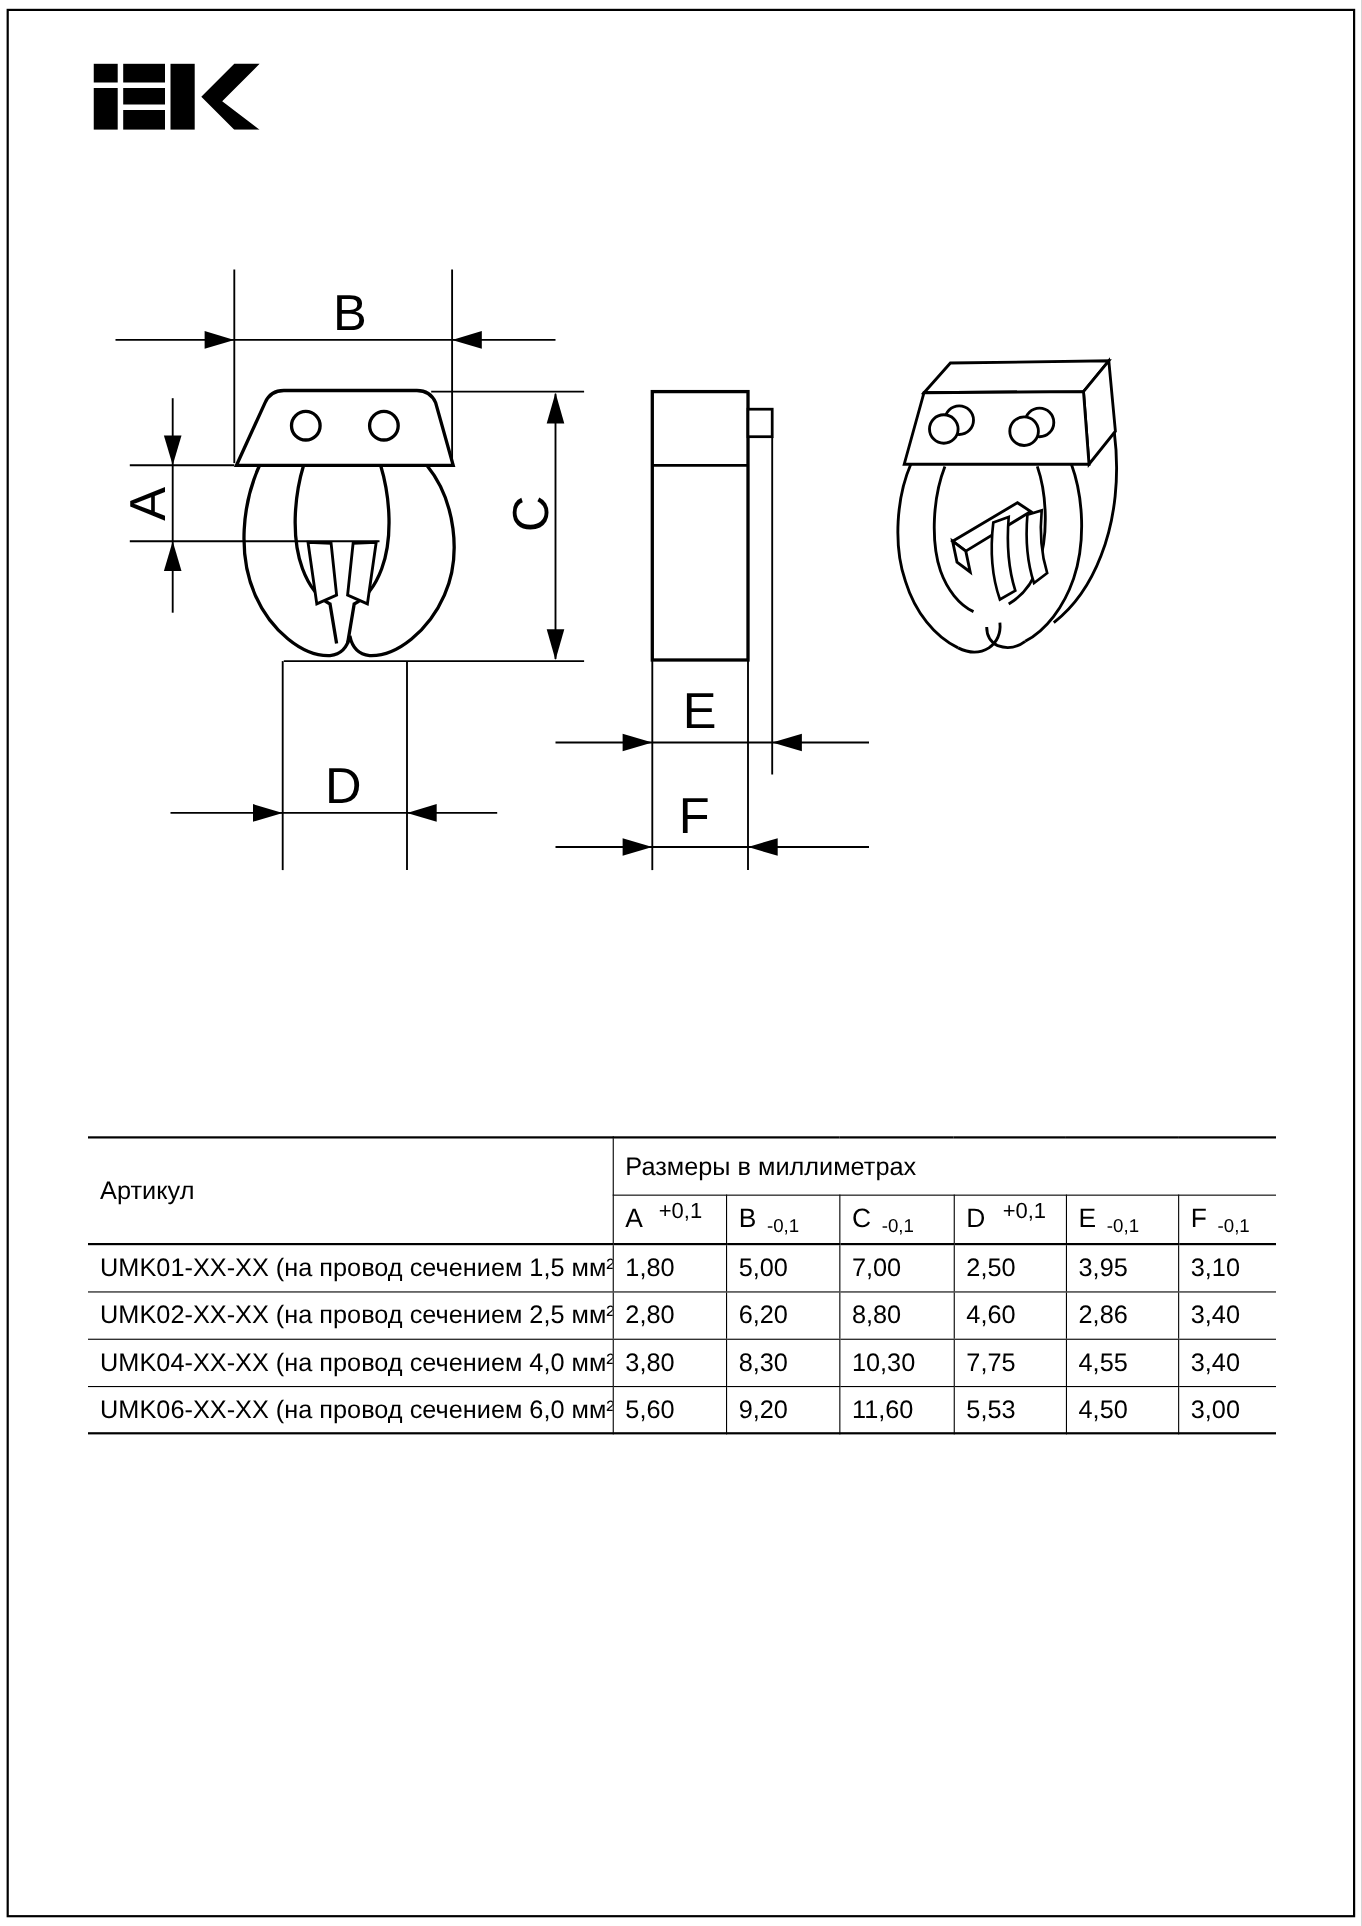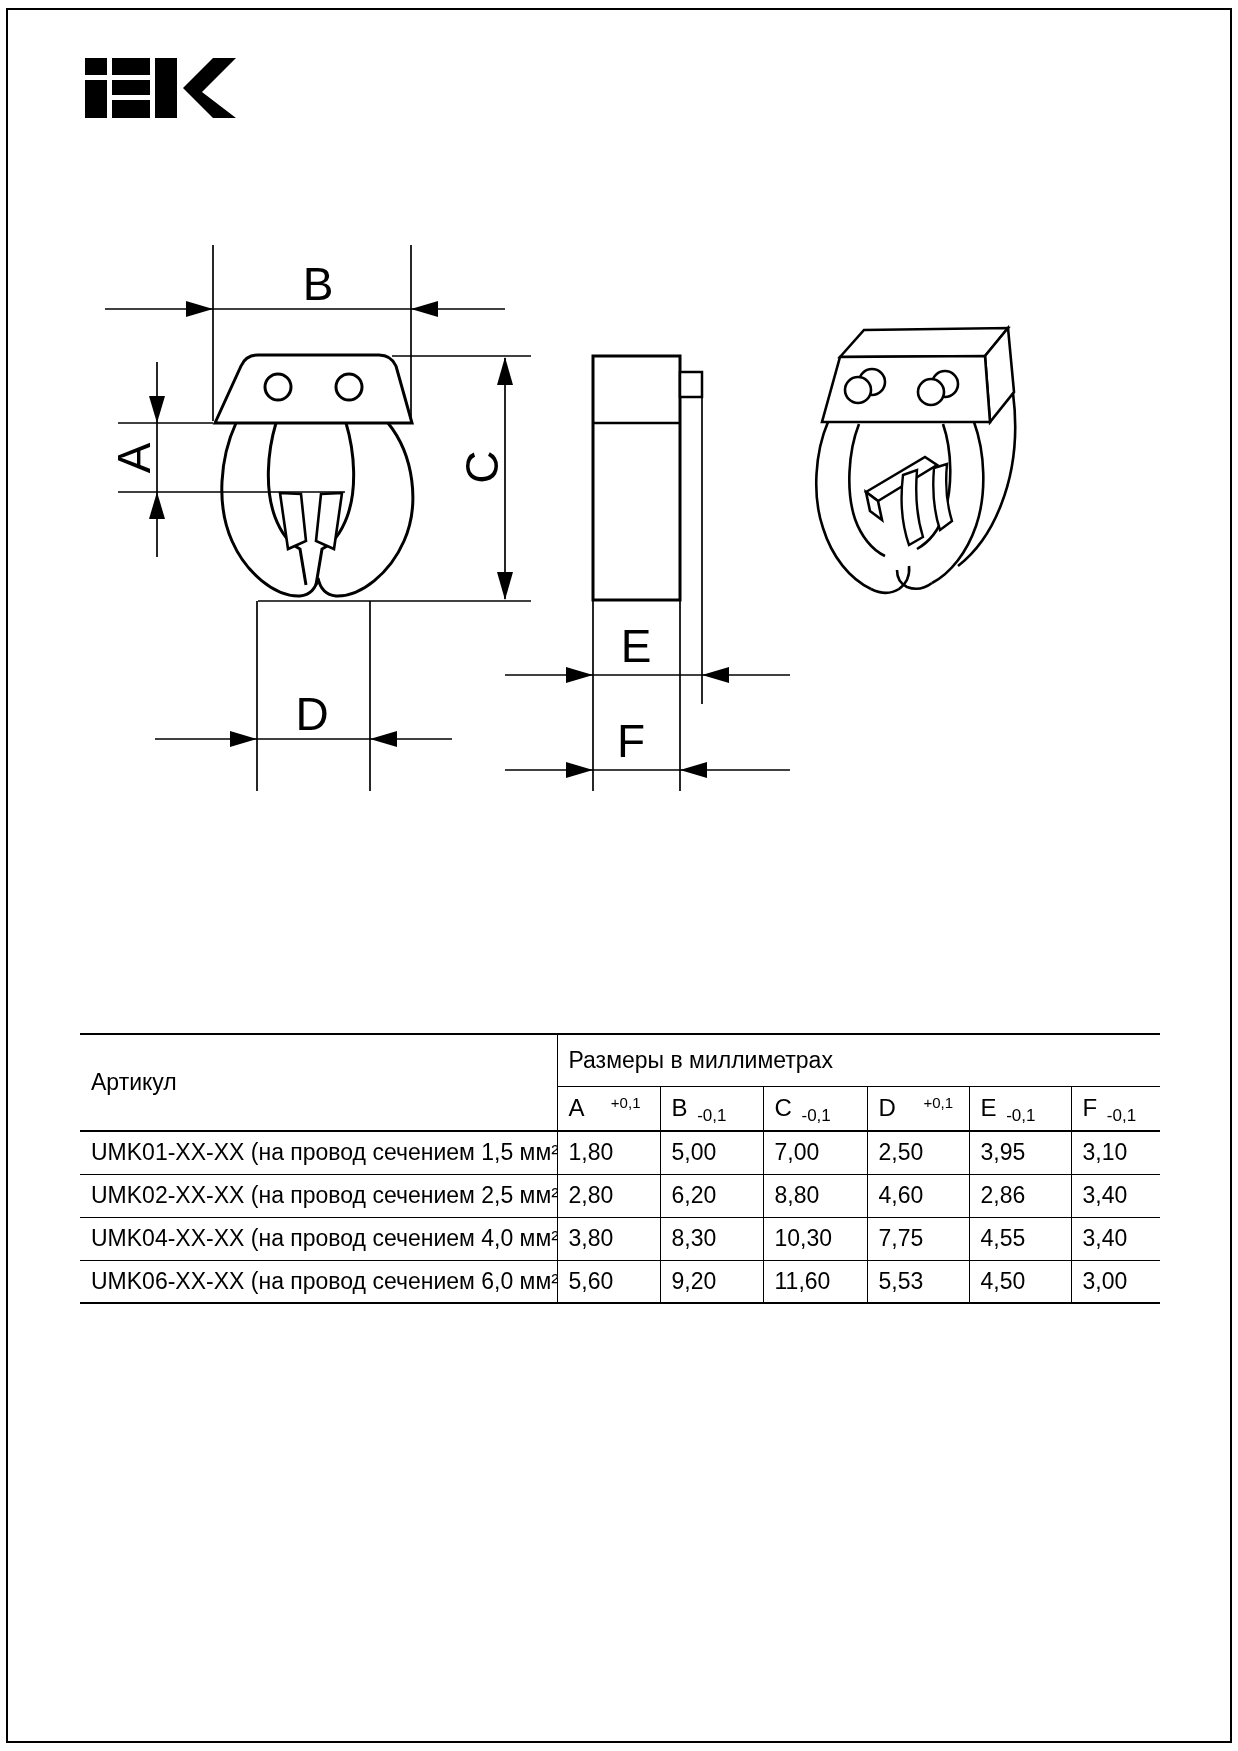--- a/index.html
+++ b/index.html
@@ -15,21 +15,21 @@
   table.dims th,table.dims td{font-weight:normal;text-align:left;padding:0 0 0 11px;
              vertical-align:middle;font-size:23px;overflow:hidden;white-space:nowrap;}
   table.dims .vl{border-left:1.2px solid #000;}
   tr.hrow1{height:52px;} tr.hrow2{height:45px;} tr.drow{height:43px;}
   th.article-head{vertical-align:top;padding-top:14px;padding-left:8px;font-weight:bold;
                   border-bottom:2.5px solid #000;}
   th.group-head{font-weight:bold;border-bottom:1.2px solid #000;}
   tr.hrow2 th{border-bottom:2.5px solid #000;font-size:24px;}
   tr.drow td{border-bottom:1.3px solid #000;}
   td.article{padding-left:8px;font-size:22px;}
-  .tol-sup{font-size:15px;position:relative;top:-8px;margin-left:21px;}
+  .tol-sup{font-size:20px;position:relative;top:-8px;margin-left:9px;}
   .tol-sub{font-size:17px;position:relative;top:5px;margin-left:3px;}
   .dimlabel{font-size:46px;fill:#000;}
 </style>
 </head>
 <body>
 
 <div class="page">
   <div class="frame"></div>
 
   <svg class="logo-svg" width="152" height="62" viewBox="0 0 152 62">

